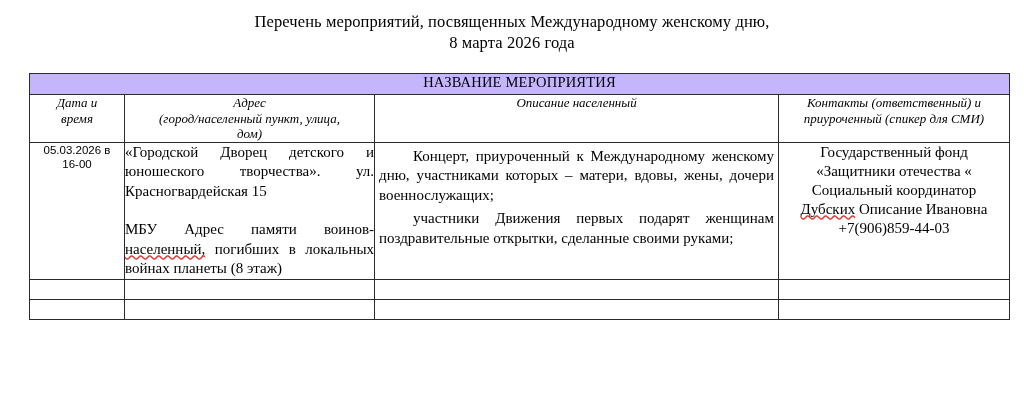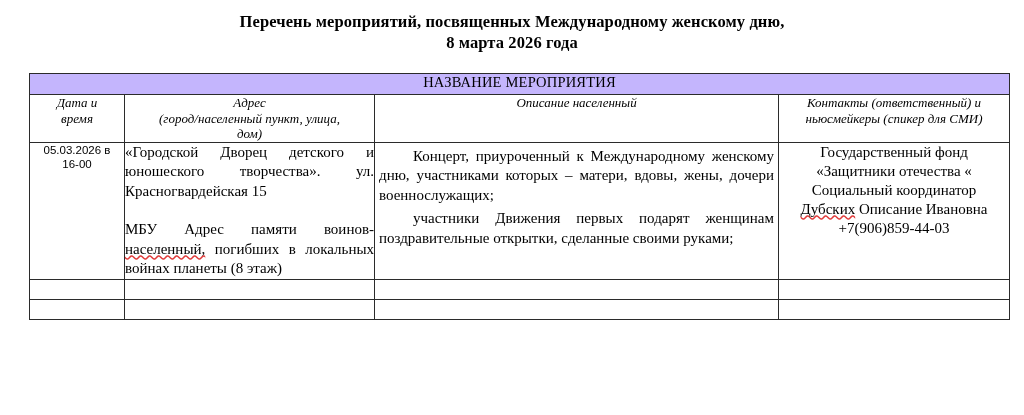--- a/index.html
+++ b/index.html
@@ -19,21 +19,21 @@
   .page {
     position: relative;
     width: 1024px;
     height: 415px;
     box-sizing: border-box;
   }
 
   
   .doc-title {
     text-align: center;
-    font-weight: bold;
+    font-weight: normal;
     font-size: 16.5px;
     line-height: 21px;
     padding-top: 11px;
     letter-spacing: 0.1px;
   }
   .doc-title .line {
     display: block;
     white-space: nowrap;
   }
 
@@ -163,21 +163,21 @@
           <td class="colhead">
             <span class="sub">Адрес</span>
             <span class="sub">(город/населенный пункт, улица,</span>
             <span class="sub">дом)</span>
           </td>
           <td class="colhead">
             <span class="sub">Описание населенный</span>
           </td>
           <td class="colhead">
             <span class="sub">Контакты (ответственный) и</span>
-            <span class="sub">ньюсмейкеры (спикер для СМИ)</span>
+            <span class="sub">приуроченный (спикер для СМИ)</span>
           </td>
         </tr>
 
         <tr>
           <td class="cell cell-date">
             <span class="sub">05.03.2026 в</span><br>
             <span class="sub">16-00</span>
           </td>
 
           <td class="cell cell-address">

